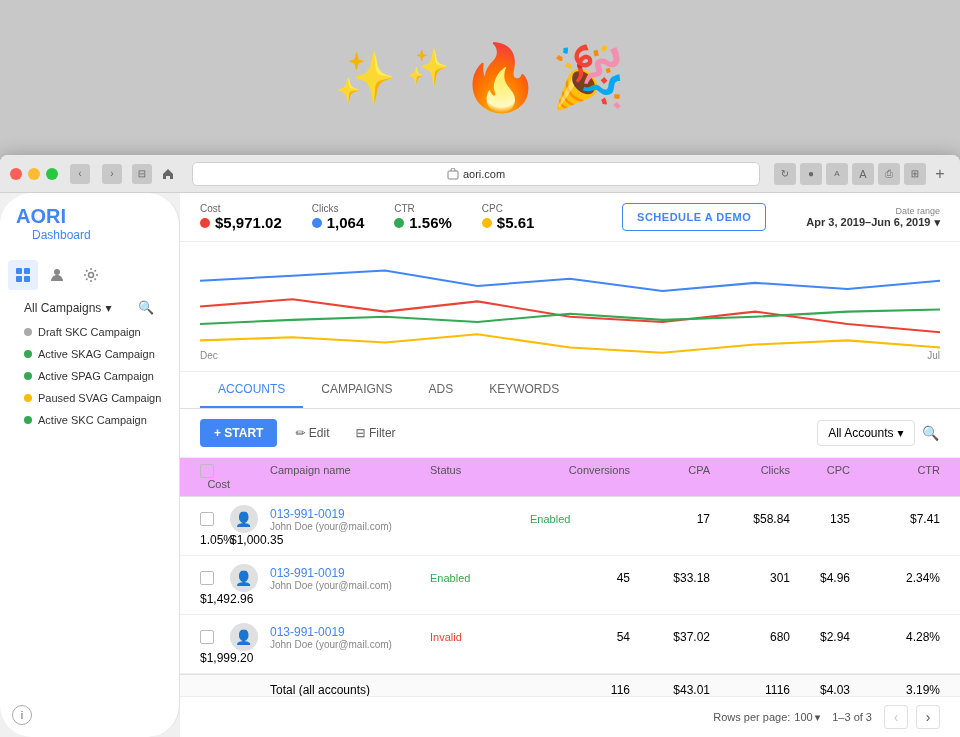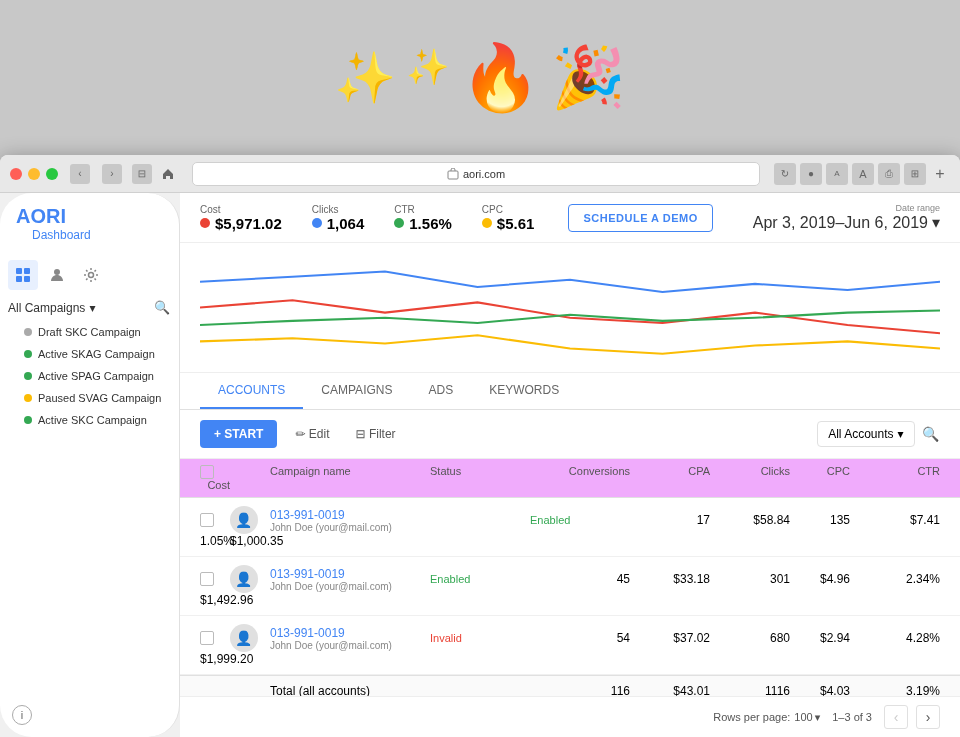--- a/index.html
+++ b/index.html
@@ -146,21 +146,21 @@
     }
 
     .sidebar-section {
       padding: 0 8px;
     }
 
     .campaign-selector {
       display: flex;
       align-items: center;
       justify-content: space-between;
-      padding: 6px 8px;
+      padding: 6px 24px;
       cursor: pointer;
     }
 
     .campaign-selector-left {
       display: flex;
       align-items: center;
       gap: 4px;
       font-size: 12px;
       font-weight: 500;
       color: #333;
@@ -263,26 +263,27 @@
       align-items: flex-end;
       margin-left: 10px;
     }
 
     .date-range-label {
       font-size: 9px;
       color: #888;
     }
 
     .date-range-value {
-      font-size: 16px;
+      font-size: 11px;
       color: #333;
       display: flex;
       align-items: center;
       gap: 4px;
       cursor: pointer;
+      font-weight: bold;
     }
 
     
     .chart-area {
       height: 130px;
       padding: 8px 20px 8px 20px;
       position: relative;
       border-bottom: 1px solid #eee;
     }
 
@@ -665,20 +666,24 @@
         <svg class="chart-svg" viewBox="0 0 760 110" preserveAspectRatio="none">
 
           <polyline points="0,30 95,25 190,20 285,35 380,28 475,40 570,32 665,38 760,30" fill="none" stroke="#4285f4" stroke-width="2"></polyline>
 
           <polyline points="0,55 95,48 190,60 285,50 380,65 475,70 570,60 665,72 760,80" fill="none" stroke="#ea4335" stroke-width="2"></polyline>
 
           <polyline points="0,72 95,68 190,65 285,70 380,62 475,68 570,65 665,60 760,58" fill="none" stroke="#34a853" stroke-width="2"></polyline>
 
           <polyline points="0,88 95,85 190,90 285,82 380,95 475,100 570,92 665,88 760,95" fill="none" stroke="#fbbc04" stroke-width="2"></polyline>
         </svg>
+        <div class="chart-x-labels">
+          <span>Dec</span>
+          <span>Jul</span>
+        </div>
       </div>
 
       <div class="tabs-bar">
         <div class="tab-item active">ACCOUNTS</div>
         <div class="tab-item">CAMPAIGNS</div>
         <div class="tab-item">ADS</div>
         <div class="tab-item">KEYWORDS</div>
       </div>
 
       <div class="table-toolbar">

